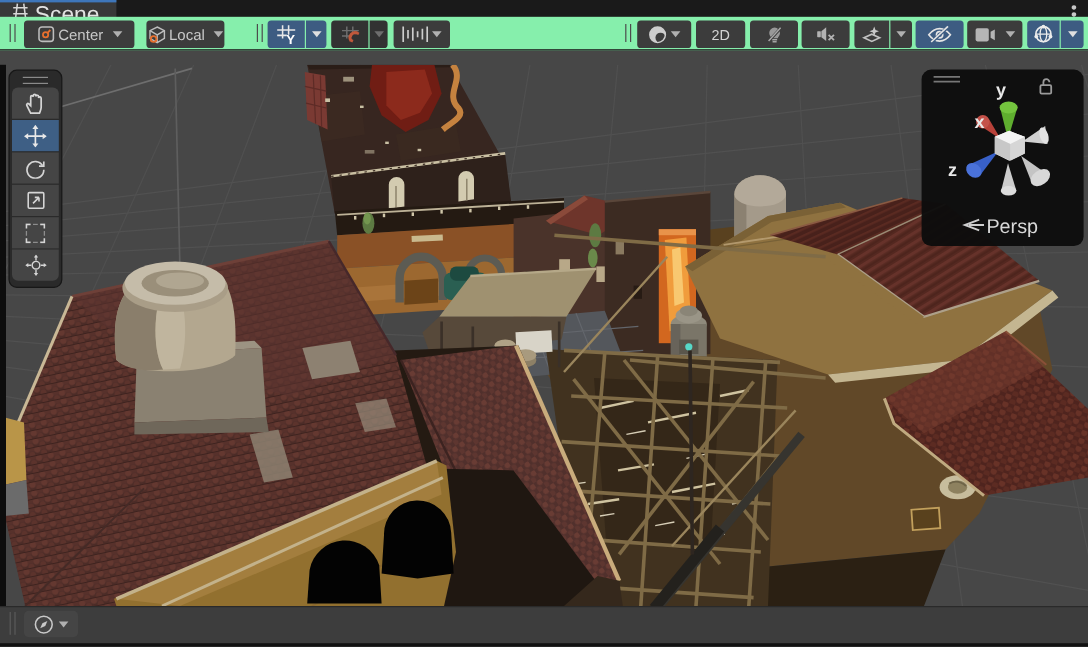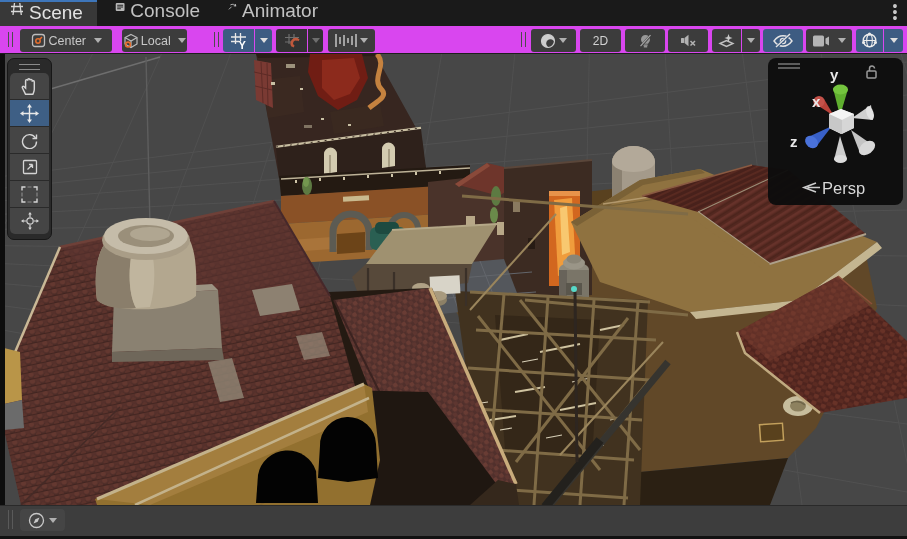--- a/index.html
+++ b/index.html
@@ -4,21 +4,21 @@
 *{margin:0;padding:0;box-sizing:border-box}
 html,body{width:907px;height:539px;overflow:hidden;background:#474747;font-family:"Liberation Sans",sans-serif}
 #root{position:relative;width:907px;height:539px;background:#474747}
 
 #tabbar{position:absolute;left:0;top:0;width:907px;height:26px;background:#1a1a1a}
 .tab{position:absolute;top:0;height:32px;display:flex;color:#c2c2c2;font-size:19px}
 #tab-scene{left:0;width:97px;background:#383838;border-top:2px solid #3e76ba;color:#e2e2e2}
 .tab svg{margin:0 5px 0 10px}
 #dots{position:absolute;right:7px;top:3px;color:#c8c8c8;font-size:14px;letter-spacing:0;line-height:6px;text-align:center;width:10px}
 
-#toolbar{position:absolute;left:0;top:26px;width:907px;height:28px;background:#d946ef;border-bottom:1px solid #1e1e1e}
+#toolbar{position:absolute;left:0;top:14px;width:907px;height:28px;background:#86efac;border-bottom:1px solid #1e1e1e}
 .btn{position:absolute;top:3px;height:23px;background:#3c3c3c;border-radius:3px;display:flex;align-items:center;justify-content:center;color:#c8c8c8;font-size:12.5px}
 .btn.blue{background:#3d5c82}
 .btn.dark{background:#323232}
 .handle{position:absolute;top:6px;width:5px;height:15px;border-left:1.5px solid #4c4c4c;border-right:1.5px solid #4c4c4c}
 .caret{width:0;height:0;border-left:4.5px solid transparent;border-right:4.5px solid transparent;border-top:5.5px solid #b0b0b0}
 .caret.dim{border-top-color:#6e6e6e}
 
 #viewport{position:absolute;left:0;top:54px;width:907px;height:451px;overflow:hidden}
 #leftstrip{position:absolute;left:0;top:54px;width:5px;height:451px;background:#0d0d0d}
 
@@ -345,39 +345,20 @@
 
 <div id="tabbar">
   <div class="tab" id="tab-scene">
     <svg width="14" height="14" viewBox="0 0 14 14">
           <g stroke="#d8d8d8" stroke-width="1.3" fill="none">
             <path d="M4.5 1 L3 13 M9.8 1 L11.3 13 M1 4.5 H13 M1 9.5 H13"></path>
           </g>
         </svg>
     Scene
   </div>
-  <div class="tab" style="left:105px;width:95px">
-    <svg width="14" height="14" viewBox="0 0 14 14">
-          <rect x="1" y="1.5" width="12" height="11" rx="1.5" fill="#b8b8b8"></rect>
-          <g stroke="#262626" stroke-width="1.4">
-            <path d="M3 4.5 H11 M3 7 H11 M3 9.5 H8"></path>
-          </g>
-        </svg>
-    Console
-  </div>
-  <div class="tab" style="left:218px;width:100px">
-    <svg width="15" height="14" viewBox="0 0 15 14">
-          <g stroke="#c8c8c8" stroke-width="1.4" fill="none">
-            <path d="M1.5 11 L6 6.5"></path>
-            <path d="M4 3.5 C8 1.5 11 2.5 13 5.5"></path>
-            <path d="M13 5.5 L9.5 5 M13 5.5 L12.3 2"></path>
-          </g>
-        </svg>
-    Animator
-  </div>
   <div id="dots">•<br>•<br>•</div>
 </div>
 
 <div id="toolbar">
   <div class="handle" style="left:8px"></div>
   <div class="btn" style="left:20px;width:92px">
     <svg width="15" height="15" viewBox="0 0 15 15" style="margin-right:3px">
           <rect x="1.5" y="1.5" width="12" height="12" rx="2.5" stroke="#bdbdbd" fill="none" stroke-width="1.3"></rect>
           <circle cx="7" cy="8" r="2.2" stroke="#e66f2e" fill="none" stroke-width="1.5"></circle>
           <path d="M8.8 6.2 L11 4" stroke="#e66f2e" stroke-width="1.5"></path>

